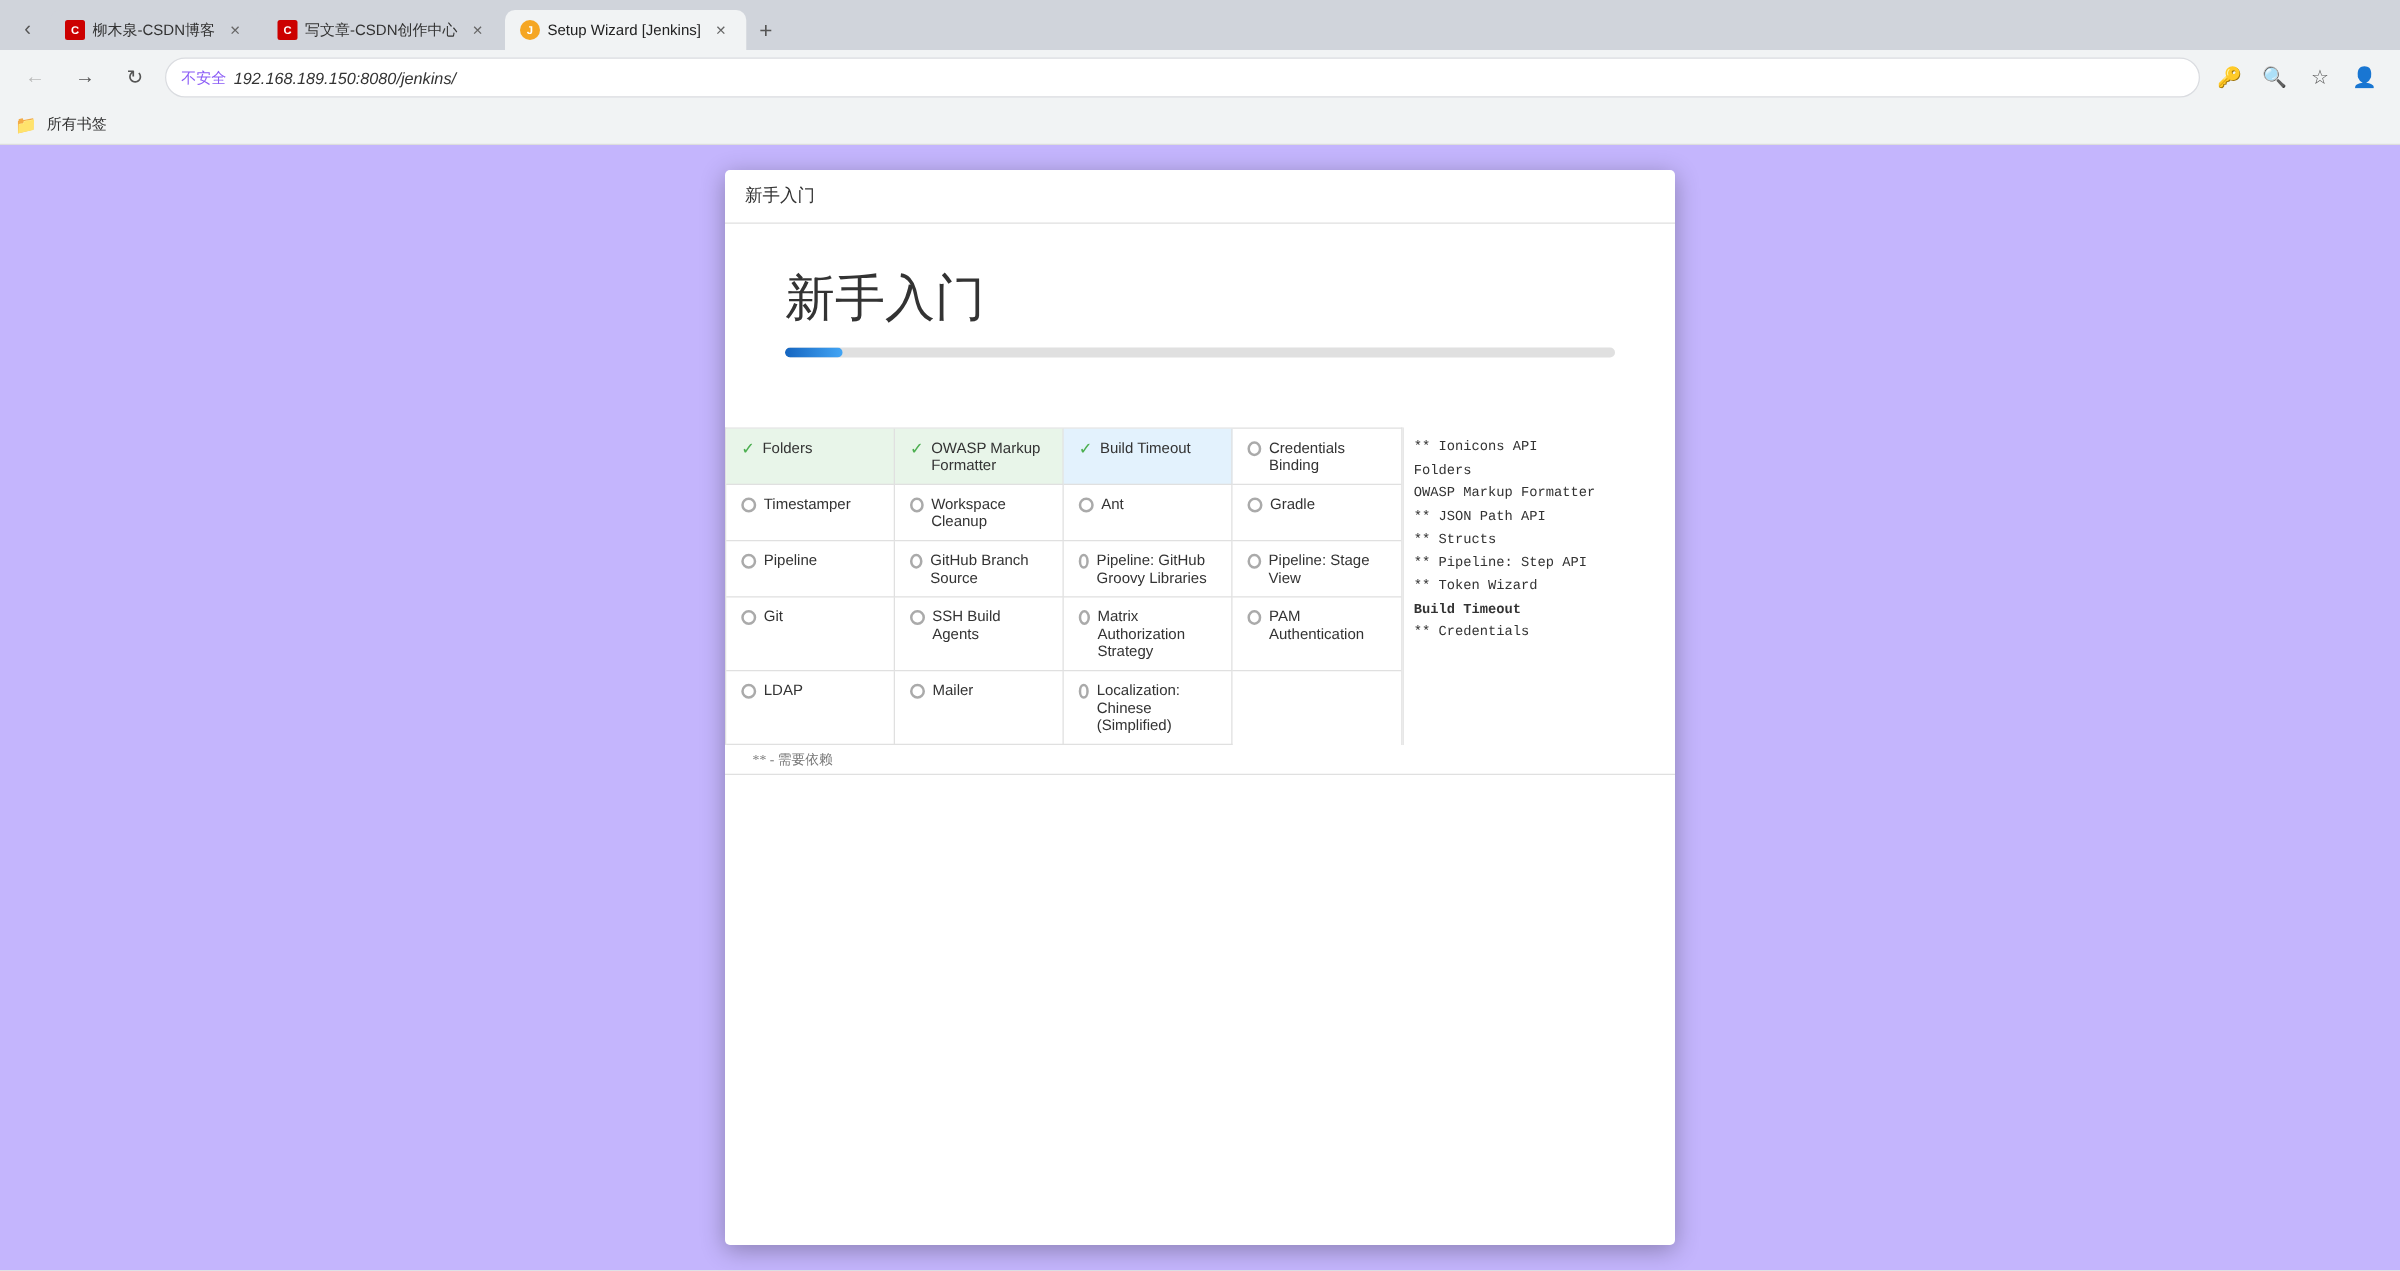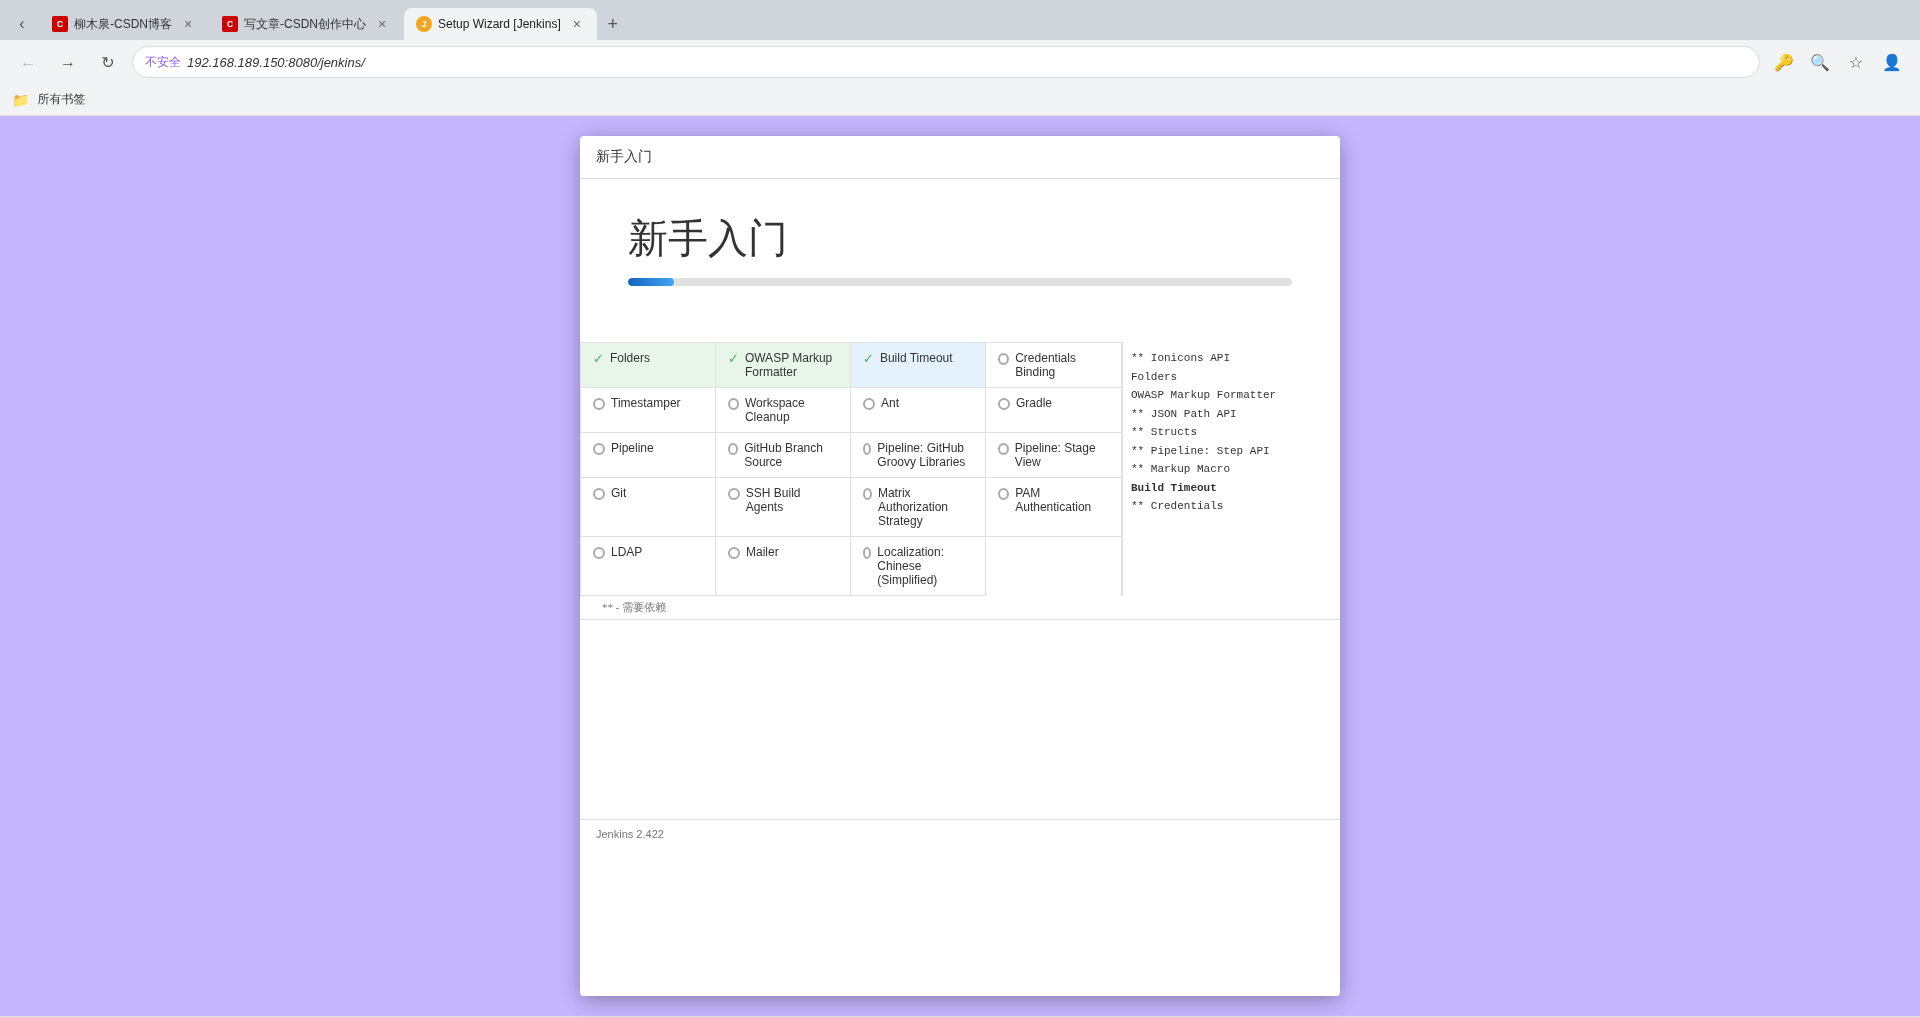--- a/index.html
+++ b/index.html
@@ -503,33 +503,30 @@
           </div>
         </div>
 
         <div class="side-panel">
           <div class="side-panel-item">** Ionicons API</div>
           <div class="side-panel-item">Folders</div>
           <div class="side-panel-item">OWASP Markup Formatter</div>
           <div class="side-panel-item">** JSON Path API</div>
           <div class="side-panel-item">** Structs</div>
           <div class="side-panel-item">** Pipeline: Step API</div>
-          <div class="side-panel-item">** Markup Macro</div>
+          <div class="side-panel-item">** Token Wizard</div>
           <div class="side-panel-item bold">Build Timeout</div>
           <div class="side-panel-item">** Credentials</div>
         </div>
 
       </div>
 
       <div class="bottom-note">
         <span>** - 需要依赖</span>
       </div>
 
       <div style="height: 200px; border-top: 1px solid #e0e0e0; margin-top: 0;"></div>
 
-      <div class="dialog-footer">
-        <span>Jenkins 2.422</span>
-      </div>
 
     </div>
   </div>
 
 </div>
 
 </body></html>

